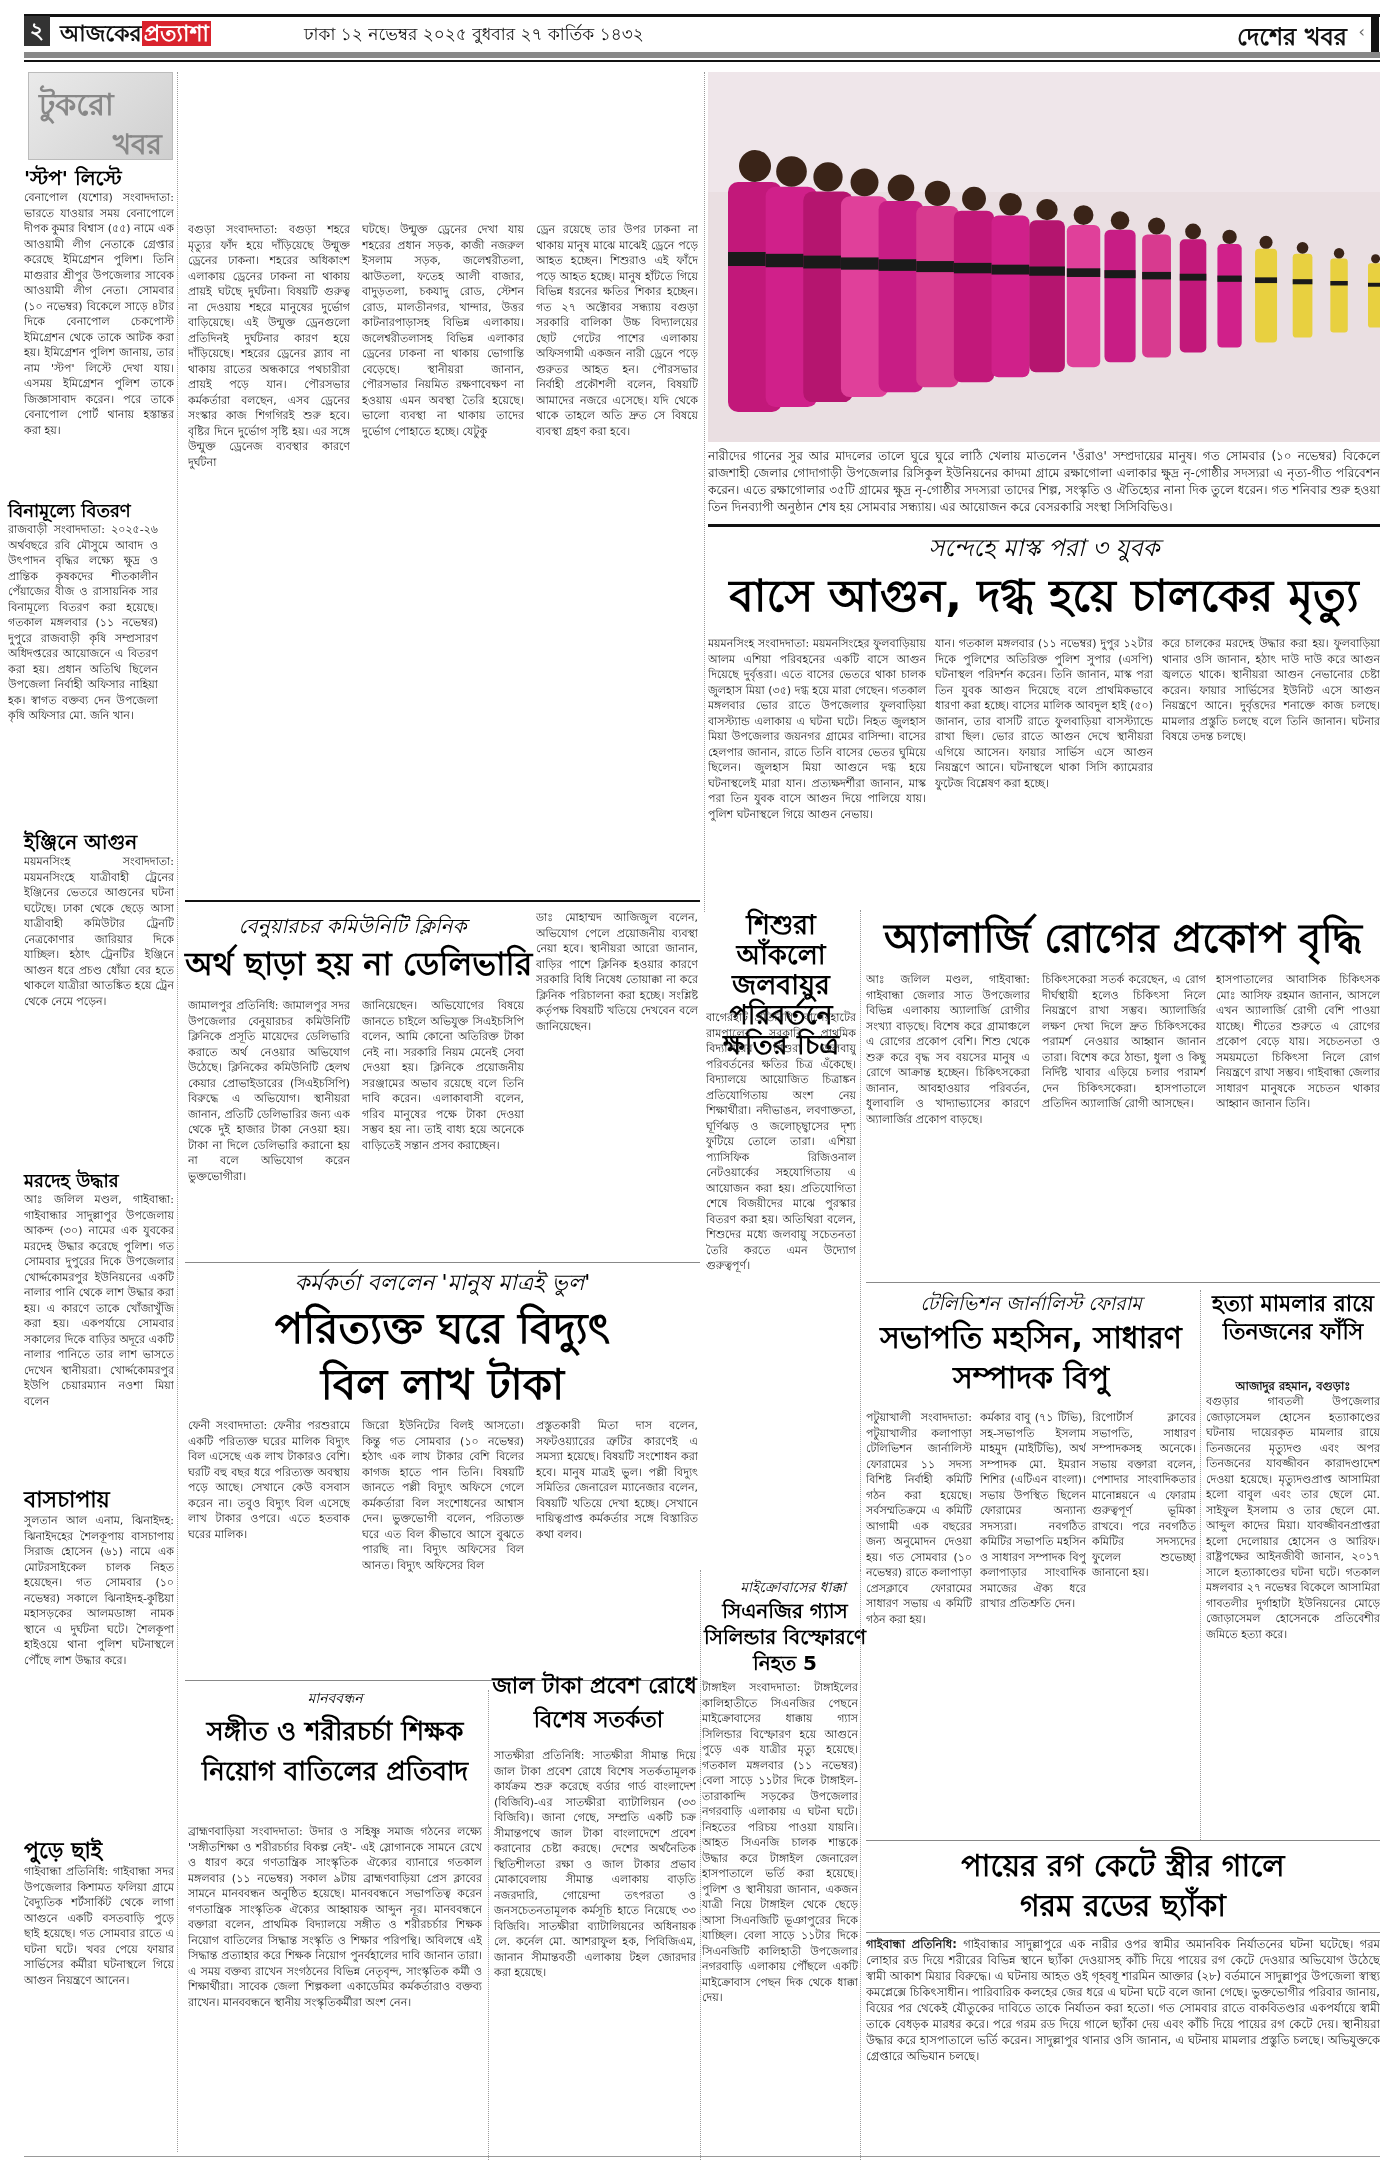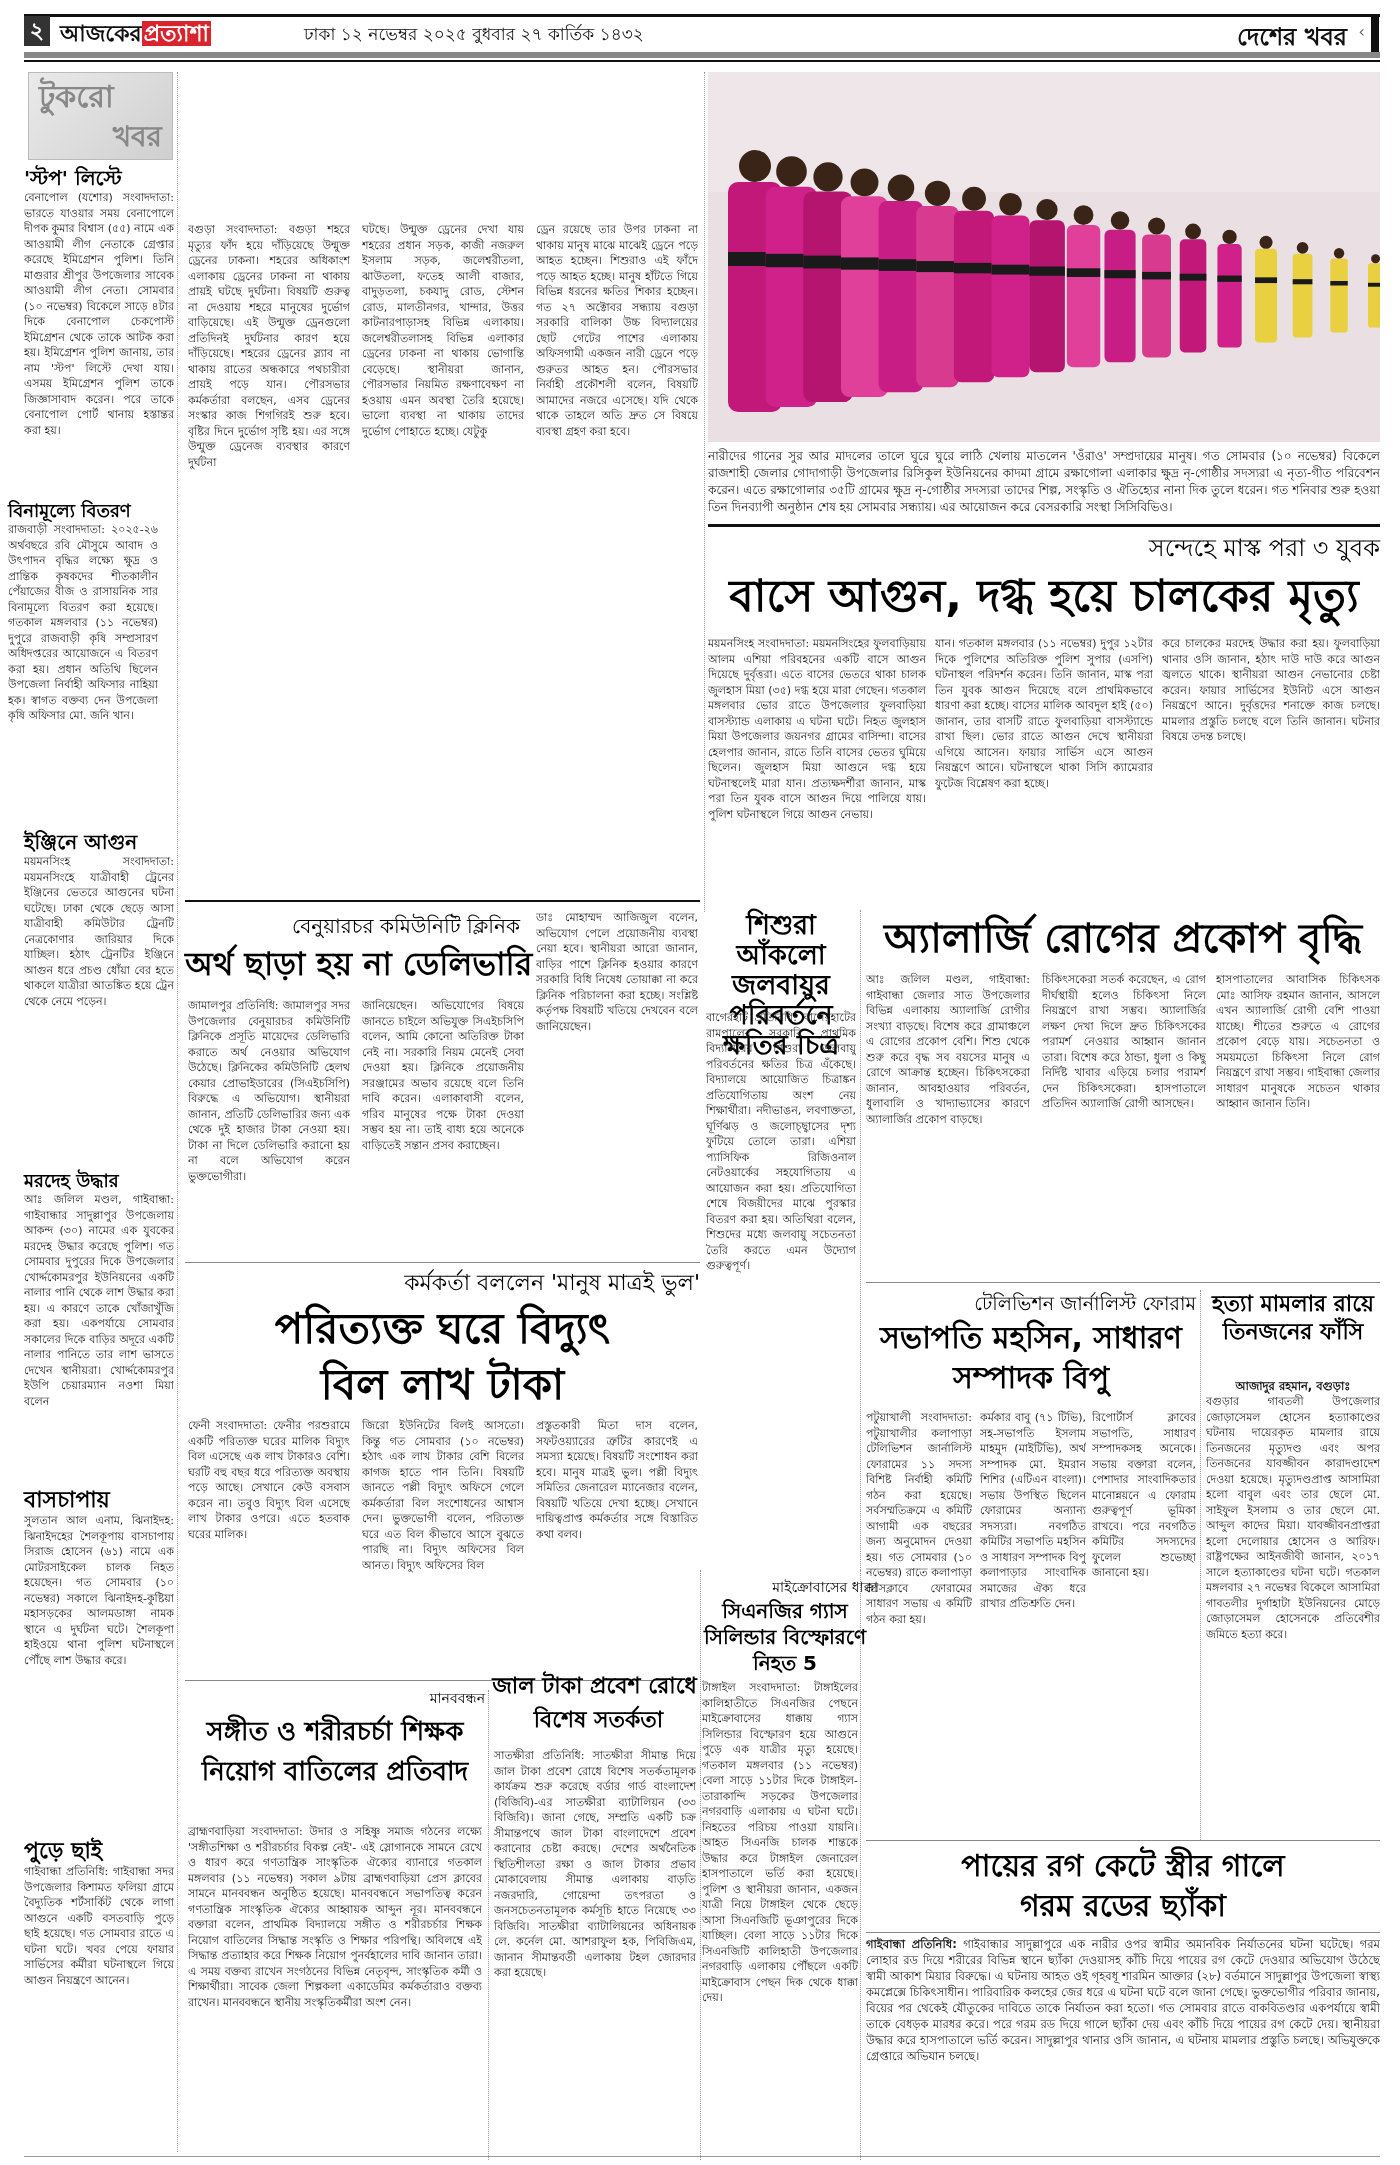--- a/index.html
+++ b/index.html
@@ -14,25 +14,25 @@
   .logo { position: absolute; left: 36px; top: 0; width: 170px; height: 30px; font-size: 22px; font-weight: bold; color: #111; white-space: nowrap; }
   .logo .accent { background: #d9232d; color: #fff; padding: 0 2px; }
   .dateline { position: absolute; left: 280px; top: 5px; font-size: 17px; white-space: nowrap; }
   .section-name { position: absolute; right: 32px; top: 2px; font-size: 24px; font-weight: bold; white-space: nowrap; }
   .section-arrow { position: absolute; right: 14px; top: 6px; font-size: 16px; color: #666; }
   .section-bar { position: absolute; right: 0; top: 0; width: 8px; height: 36px; background: #111; }
   
   .txt { font-size: 11px; line-height: 15.5px; color: #222; text-align: justify; overflow: hidden; }
   .txt b { font-weight: bold; }
   .hl { font-weight: bold; color: #000; white-space: nowrap; }
-  .kicker { color: #000; white-space: nowrap; text-align: right; }
+  .kicker { color: #000; white-space: nowrap; text-align: center; font-style: italic; }
   .caption { font-size: 12px; line-height: 17px; color: #222; text-align: justify; }
   
   #photo { position: absolute; left: 708px; top: 72px; width: 672px; height: 370px; overflow: hidden; background: linear-gradient(180deg,#f4eef0 0%,#eee6ea 40%,#e8dde0 100%); }
-  .tukro { position: absolute; left: 28px; top: 72px; width: 145px; height: 88px; background: linear-gradient(135deg,#eaeaea,#cfcfcf); border: 1px solid #bbb; font-size: 30px; font-weight: bold; color: #888; padding: 4px 10px; line-height: 40px; }
+  .tukro { position: absolute; left: 28px; top: 72px; width: 145px; height: 88px; background: linear-gradient(135deg,#eaeaea,#cfcfcf); border: 1px solid #bbb; font-size: 30px; font-weight: bold; color: #888; padding: 12px 10px; line-height: 40px; }
   .tukro span { display: block; }
   .tukro span:last-child { text-align: right; font-size: 28px; }
 </style>
 </head>
 <body>
 
 <div class="rule" style="left:24px;top:14px;width:1356px;height:3px;"></div>
 <div id="header">
   <div class="page-num">২</div>
   <div class="logo"><span>আজকের</span><span class="accent">প্রত্যাশা</span></div>

